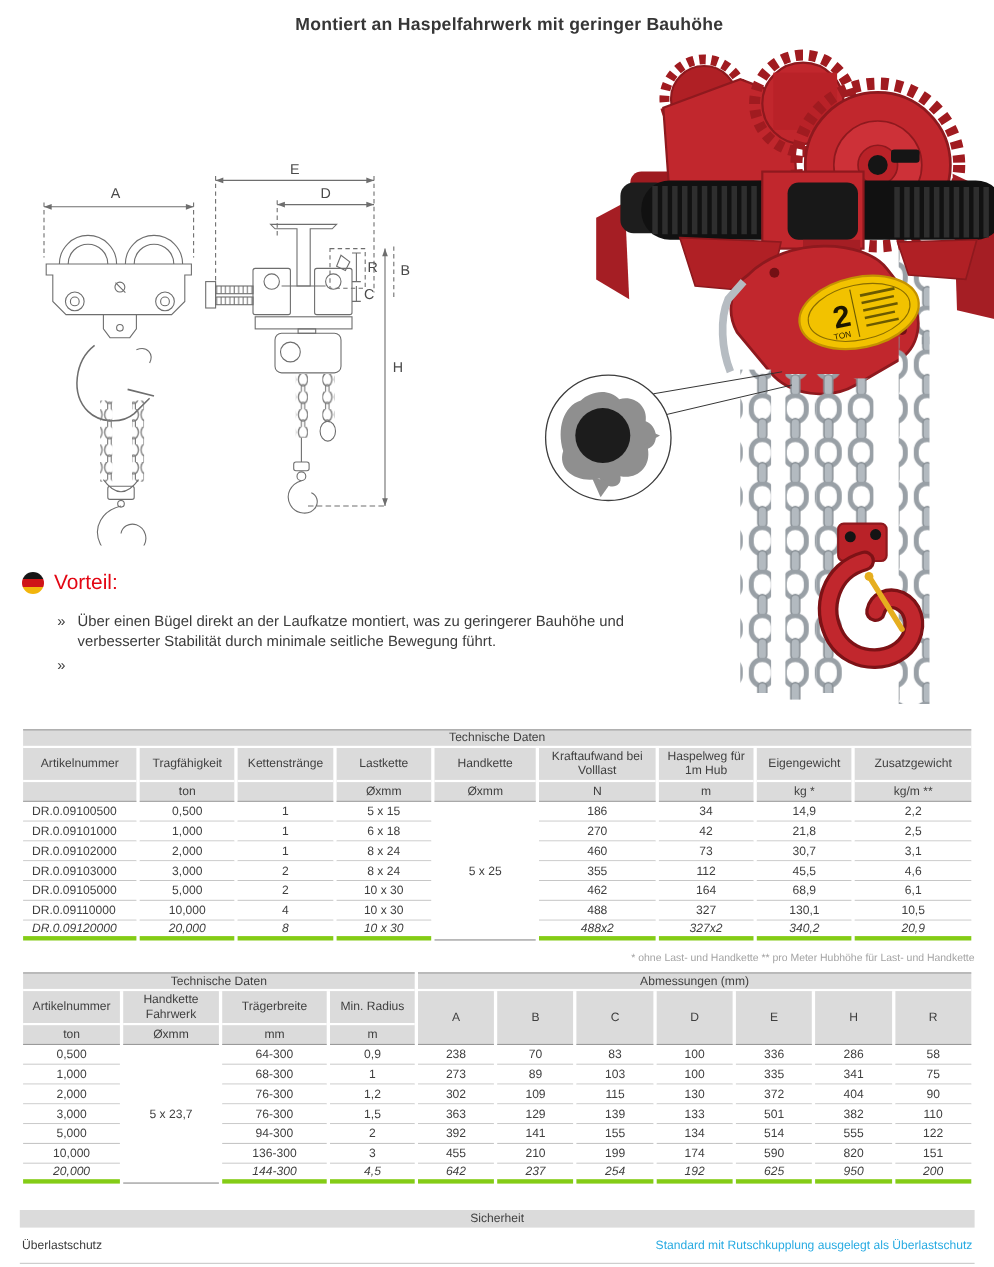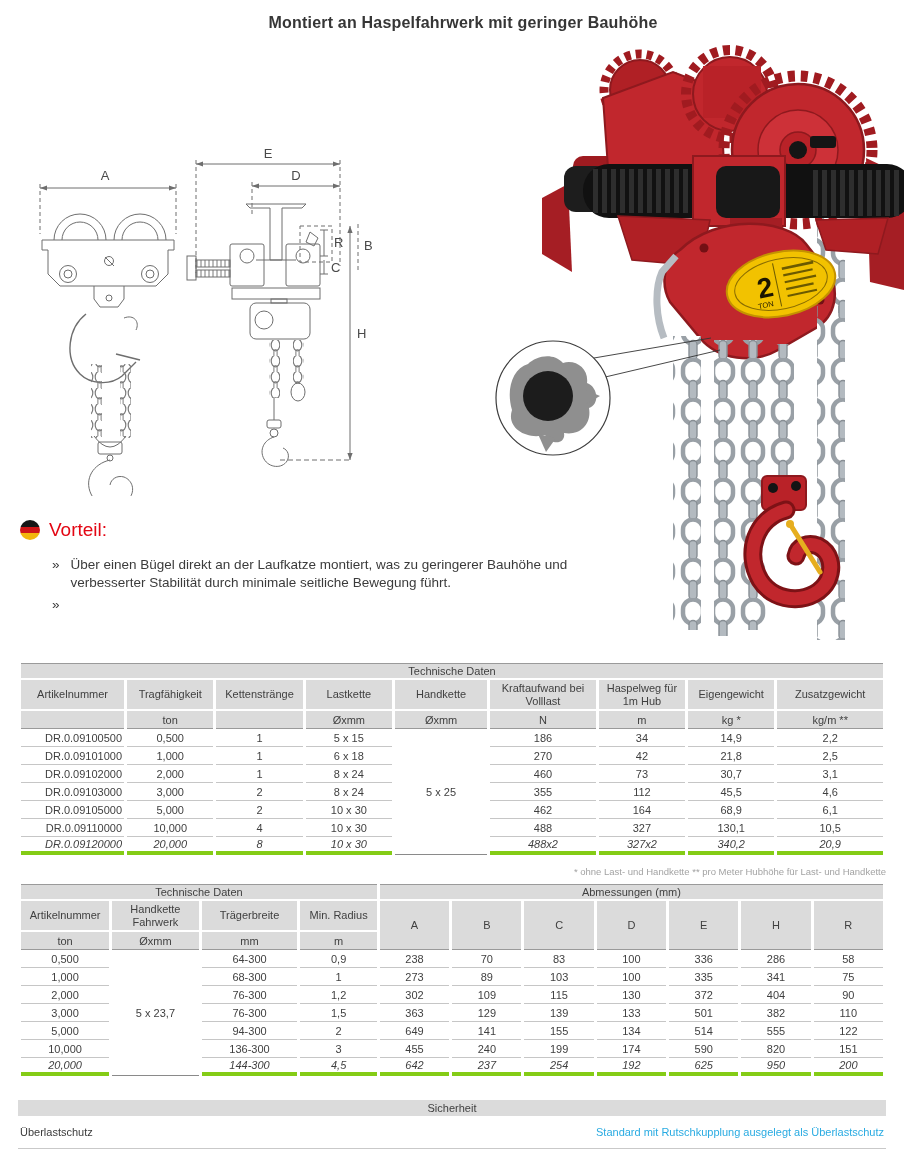--- a/index.html
+++ b/index.html
@@ -32,21 +32,21 @@
   #safety-wrap { top:1100px; border-bottom:1px solid #c9c9c9; }
   table.tbl { width:100%; border-collapse:separate; border-spacing:3px 0; font-size:11px; color:#3f3f3f; table-layout:fixed; }
   table.tbl th { background:#dbdbdb; font-weight:400; padding:1px 2px; }
   .row-title th { height:17px; border-top:1px solid #9a9a9a; border-bottom:2px solid #fff; }
   .row-names th { height:31px; vertical-align:middle; line-height:1.15; border-bottom:2px solid #fff; }
   .row-names th.dim { border-bottom:1px solid #9a9a9a; }
   .row-units th { height:18px; border-bottom:1px solid #9a9a9a; }
   table.tbl td { height:18px; text-align:center; padding:1px 2px; border-bottom:1px solid #c6c6c6; background:#fff; }
   table.tbl tbody tr:last-child td { border-bottom:4px solid #84cc16;font-style:italic; }
   table.tbl td.merged { border-bottom:1px solid #8a8a8a; vertical-align:middle; }
-  #t1 td.c0 { text-align:right; padding-left:8px; }
+  #t1 td.c0 { text-align:left; padding-left:8px; }
   .footnote { position:absolute; left:18px; top:866px; width:868px; text-align:right;
     font-size:9.5px; color:#a3a3a3; }
 
   
   table.safety { width:100%; border-collapse:separate; border-spacing:0; font-size:11px; table-layout:fixed; }
   table.safety th { background:#dbdbdb; font-weight:400; height:16px; padding:1px 2px; }
   table.safety td { height:20px; padding:10px 2px; vertical-align:middle; }
   td.safety-label { text-align:left; padding-left:3px; color:#3b3b3b; }
   td.safety-value { text-align:right; color:#29abe2;margin-top:23px; }
 </style>
@@ -465,34 +465,34 @@
             <td>139</td>
             <td>133</td>
             <td>501</td>
             <td>382</td>
             <td>110</td>
           </tr>
           <tr>
             <td class="c0">5,000</td>
             <td>94-300</td>
             <td>2</td>
-            <td>649</td>
+            <td>392</td>
             <td>141</td>
             <td>155</td>
             <td>134</td>
             <td>514</td>
             <td>555</td>
             <td>122</td>
           </tr>
           <tr>
             <td class="c0">10,000</td>
             <td>136-300</td>
             <td>3</td>
             <td>455</td>
-            <td>240</td>
+            <td>210</td>
             <td>199</td>
             <td>174</td>
             <td>590</td>
             <td>820</td>
             <td>151</td>
           </tr>
           <tr>
             <td class="c0">20,000</td>
             <td>144-300</td>
             <td>4,5</td>

